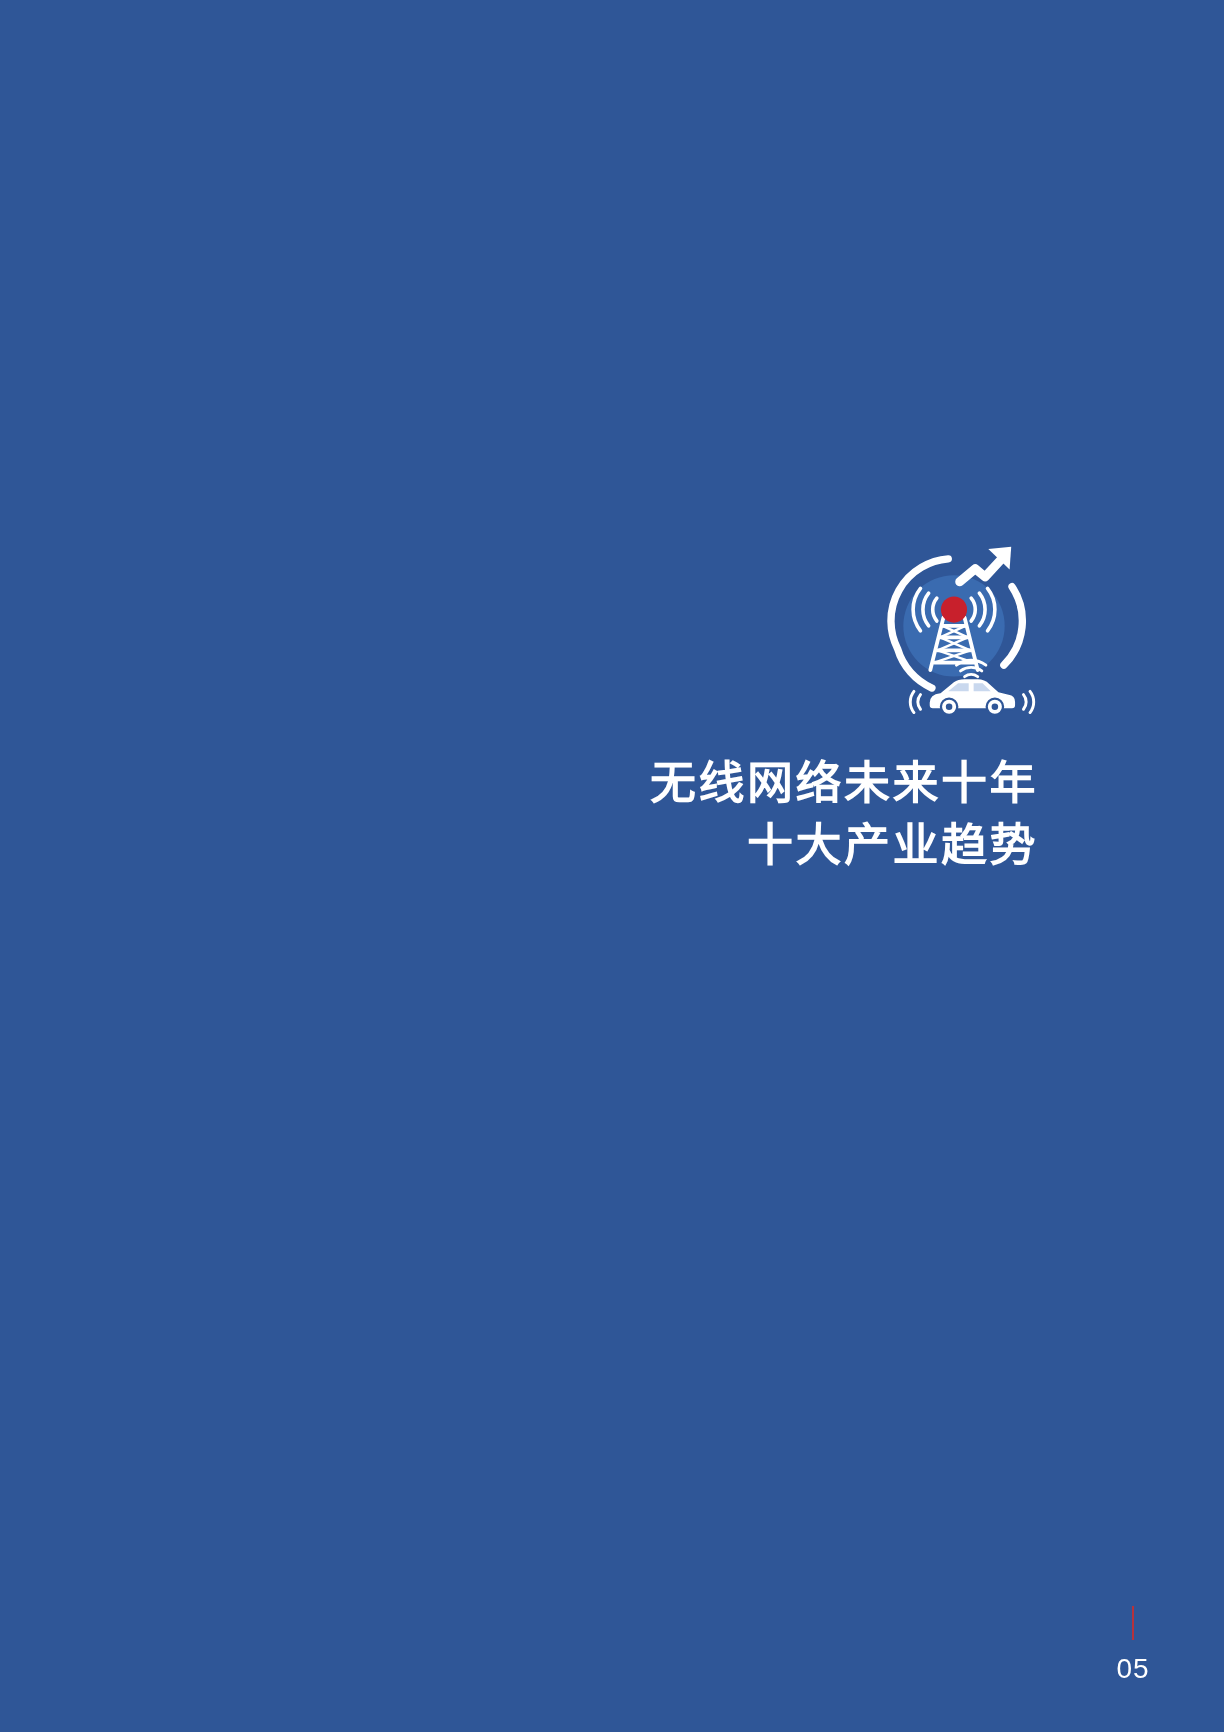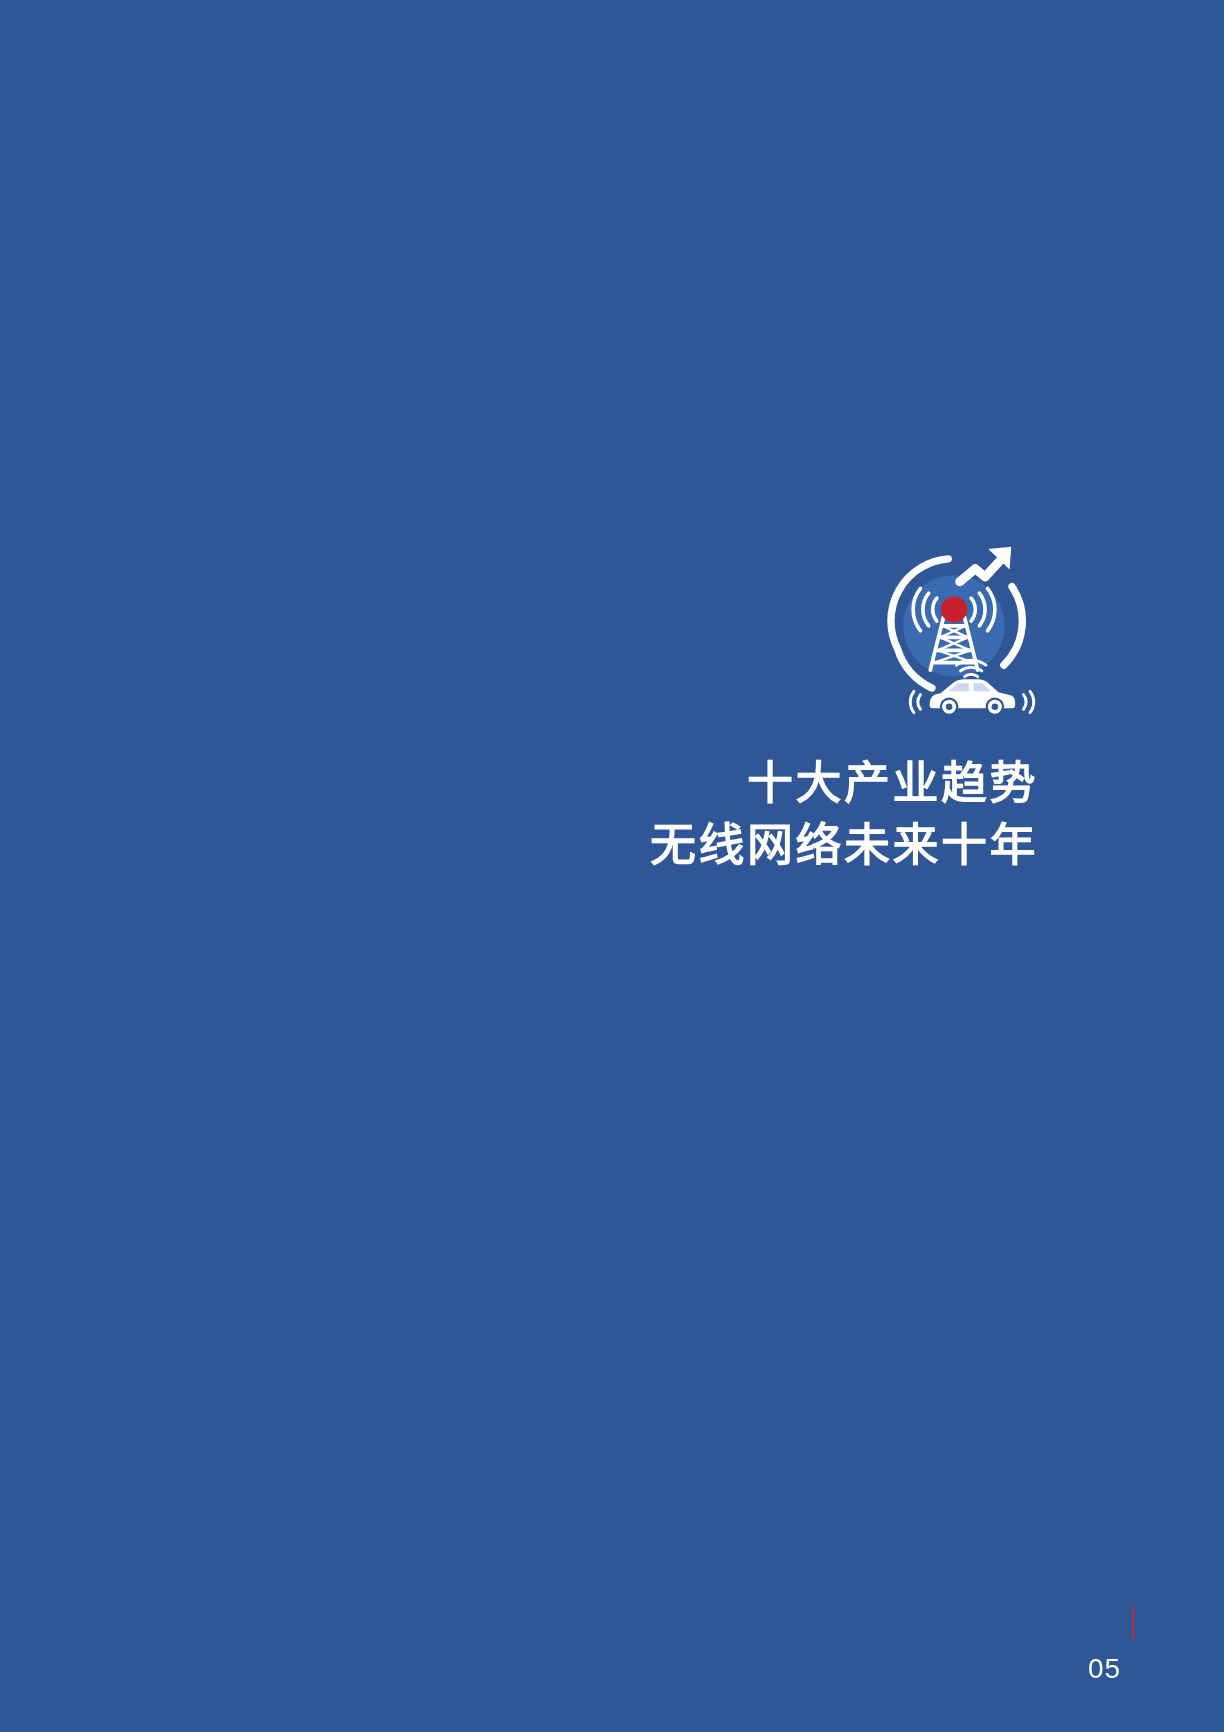--- a/index.html
+++ b/index.html
@@ -65,20 +65,21 @@
     white-space: nowrap;
     font-family: "DejaVu Sans", "Liberation Sans", sans-serif;
   }
 
   
   .page-footer {
     position: absolute;
     right: 46px;
     bottom: 48px;
     width: 90px;
+    text-align: center;
   }
   .page-rule {
     display: block;
     width: 2px;
     height: 34px;
     margin: 0 auto 14px auto;
     background: #b5323c;
   }
   .page-number {
     display: block;
@@ -183,22 +184,22 @@
 
         <g fill="none" stroke="#ffffff" stroke-linecap="round" stroke-width="3.6">
           <path d="M 190 194 A 14 14 0 0 1 190 212"></path>
           <path d="M 198 190 A 21 21 0 0 1 198 216"></path>
         </g>
 
       </svg>
     </div>
 
     <div class="title-block">
+      <span class="title-line">无线网络未来十年</span>
       <span class="title-line">十大产业趋势</span>
-      <span class="title-line">无线网络未来十年</span>
     </div>
 
   </div>
 
   <div class="page-footer">
     <span class="page-rule"></span>
     <span class="page-number">05</span>
   </div>
 
 </div>

